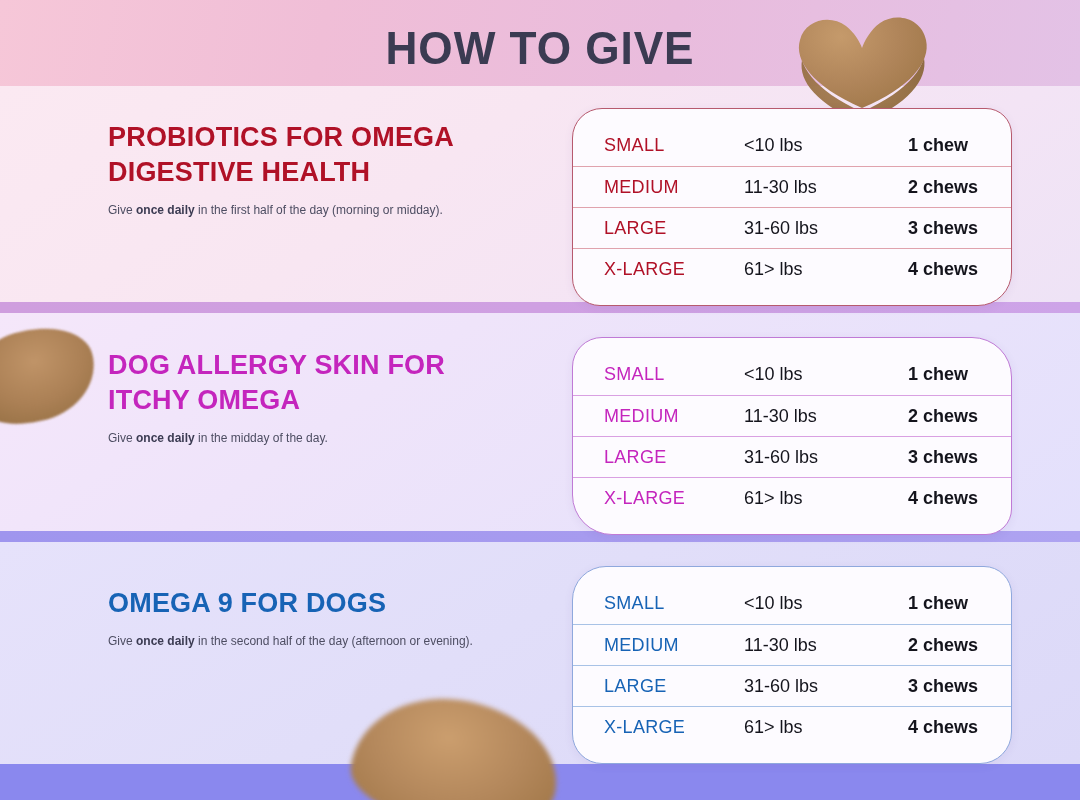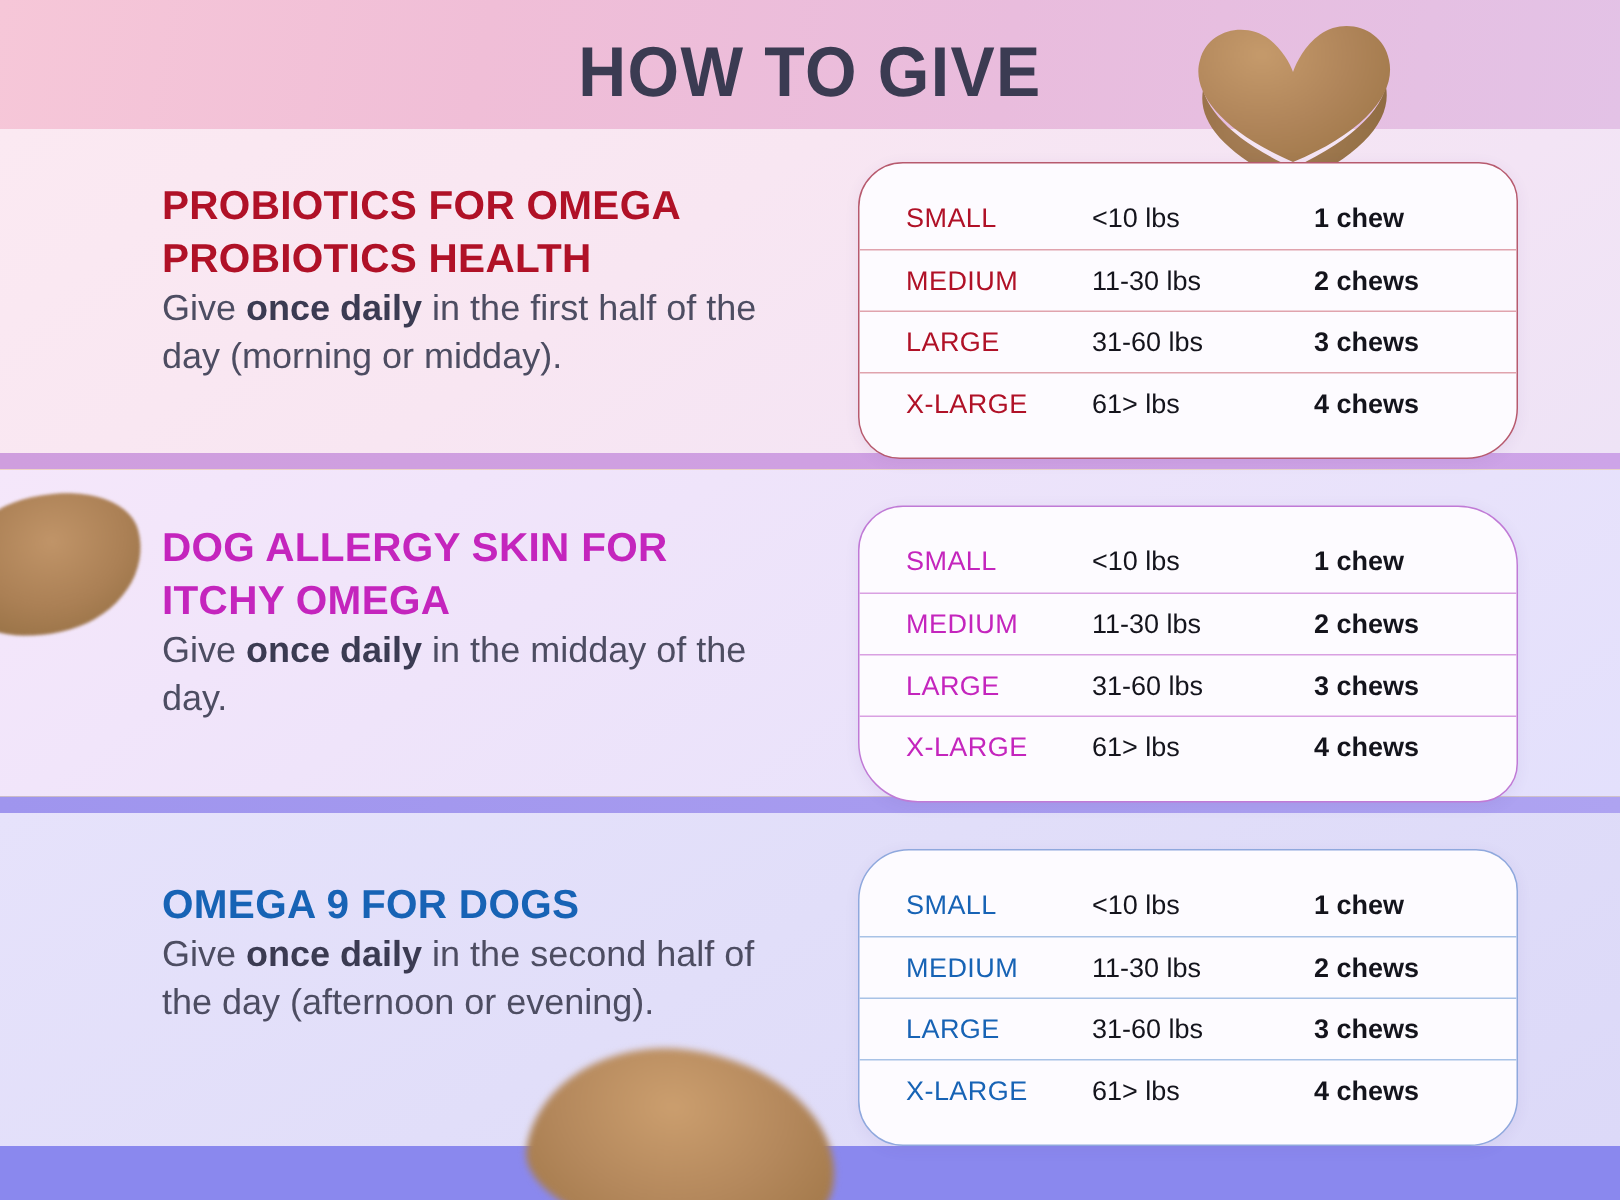--- a/index.html
+++ b/index.html
@@ -6,21 +6,21 @@
 
   html, body {
     width:1080px; height:800px;
     font-family:"Liberation Sans", sans-serif;
     overflow:hidden;
   }
 
   .page {
     position:relative;
     width:1080px; height:800px;
-    background:#fde047;
+    background:#e5e5e5;
     overflow:hidden;
   }
 
   
   .band { position:absolute; left:0; width:1080px; }
 
   .band-header {
     top:0; height:86px;
     background:linear-gradient(100deg,#f6c7d8 0%,#f0bed7 30%,#e9bcdd 62%,#e3c2e6 100%);
   }
@@ -63,22 +63,22 @@
 
   
   .sec-text { position:absolute; left:108px; width:430px; }
   .sec-head {
     font-size:27px;
     font-weight:bold;
     line-height:1.30;
     letter-spacing:0.2px;
   }
   .sec-body {
-    margin-top:0;
-    font-size:24px;
+    margin-top:13px;
+    font-size:12px;
     line-height:1.33;
     color:#4d4d62;
     font-weight:normal;
   }
   .sec-body b { font-weight:bold; color:#3b3b52; }
 
   .s1 .sec-head { color:#b01127; }
   .s2 .sec-head { color:#c425bd; }
   .s3 .sec-head { color:#1763b5; }
 
@@ -95,20 +95,21 @@
   }
   .card.c1 { border-color:#b75a6e; border-radius:30px 26px 34px 28px; }
   .card.c2 { border-color:#c07ad6; border-radius:30px 40px 26px 40px; }
   .card.c3 { border-color:#8fa8dd; border-radius:34px 28px 32px 30px; }
 
   .row {
     display:flex;
     align-items:center;
     height:41px;
     padding:0 30px 0 31px;
+    gap:16px;
   }
   .row + .row { border-top:1.2px solid; }
   .c1 .row + .row { border-top-color:#e0a3ad; }
   .c2 .row + .row { border-top-color:#d9a0e2; }
   .c3 .row + .row { border-top-color:#a8c2e6; }
 
   .cell-size {
     width:124px;
     font-size:18px;
     font-weight:normal;
@@ -183,21 +184,21 @@
     <div class="heart-shape"></div>
   </div>
   <div class="chew chew-left"></div>
   <div class="chew chew-bottom"></div>
 
   <div class="title">HOW TO GIVE</div>
 
   <div class="sec-text s1" style="top:120px;">
     <div class="sec-head">
       <div>PROBIOTICS FOR OMEGA</div>
-      <div>PROBIOTICS HEALTH</div>
+      <div>DIGESTIVE HEALTH</div>
     </div>
     <div class="sec-body">
       <span>Give </span><b>once daily</b><span> in the first half of the day (morning or midday).</span>
     </div>
   </div>
 
   <div class="card c1" style="top:108px;">
     <div class="row">
       <div class="cell-size">SMALL</div>
       <div class="cell-weight">&lt;10 lbs</div>

